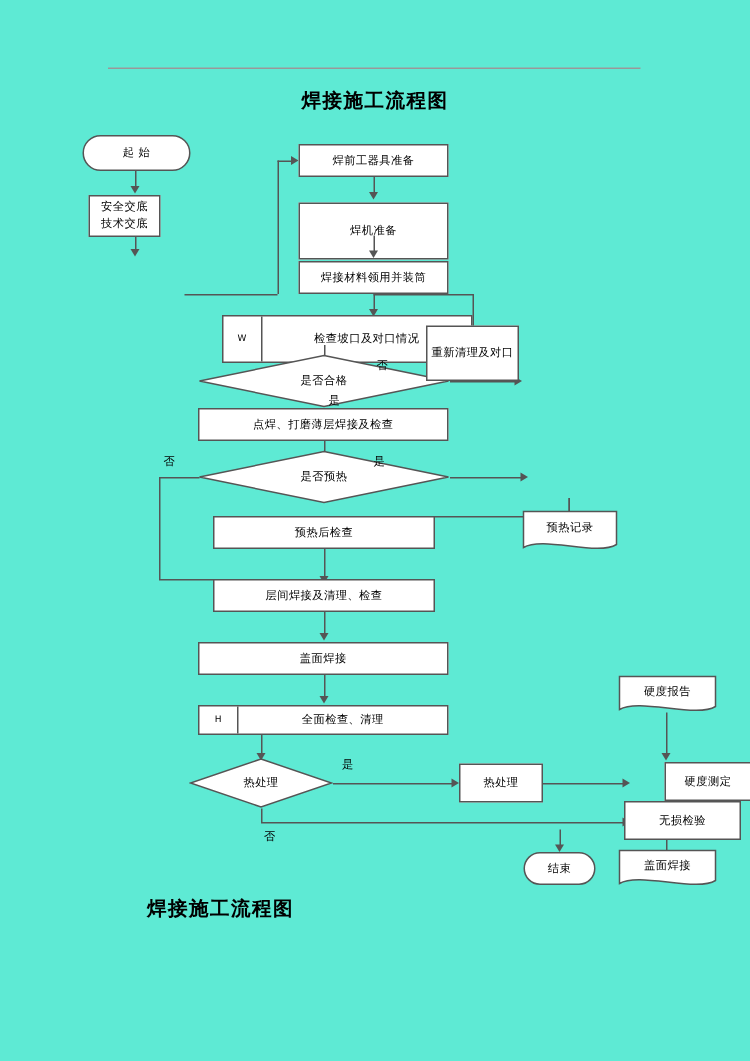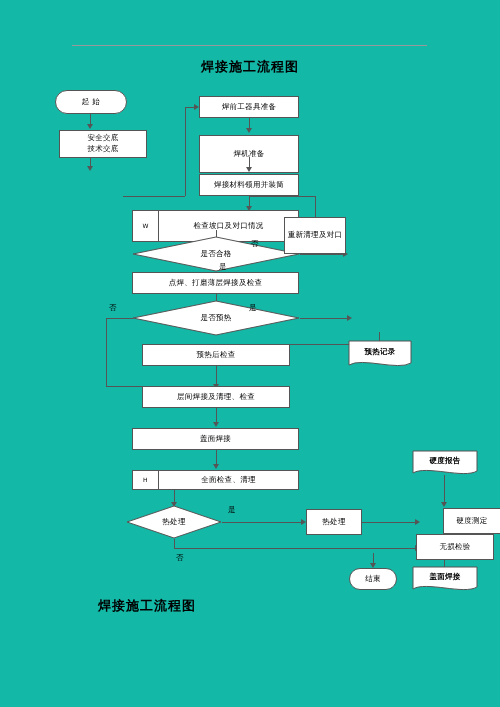--- a/index.html
+++ b/index.html
@@ -8,21 +8,21 @@
     padding: 0;
     background: #ffffff;
   }
   body {
     font-family: "DejaVu Sans", "Liberation Sans", sans-serif;
   }
   #page {
     position: relative;
     width: 500px;
     height: 707px;
-    background: #14b8a6;
+    background: #5eead4;
     overflow: hidden;
   }
   .hrule {
     position: absolute;
     left: 72px;
     top: 45px;
     width: 355px;
     height: 1px;
     background: #999999;
   }
@@ -104,21 +104,20 @@
     align-items: center;
     justify-content: center;
     font-size: 7.5px;
     color: #000000;
     letter-spacing: 0.3px;
   }
 
   
   .doc {
     position: absolute;
-    font-weight: bold;
   }
   .doc svg { position: absolute; left:0; top:0; }
   .doc .dtext {
     position: absolute;
     left: 0; top: 0;
     width: 100%; height: 100%;
     display: flex;
     align-items: center;
     justify-content: center;
     padding-bottom: 7px;
@@ -162,21 +161,21 @@
 
   <div class="hrule"></div>
 
   <div class="title-top">焊接施工流程图</div>
 
   <div class="node terminal" style="left:55px; top:90px; width:72px; height:24px;text-align:right;">起 始</div>
 
   <div class="ln lnv" style="left:90px; top:114px; height:11px;"></div>
   <div class="arrow down" style="left:87px; top:124px;"></div>
 
-  <div class="node" style="left:59px; top:130px; width:88px; height:28px; white-space:pre-line;">安全交底
+  <div class="node" style="left:59px; top:130px; width:48px; height:28px; white-space:pre-line;">安全交底
 技术交底</div>
 
   <div class="ln lnv" style="left:90px; top:158px; height:9px;"></div>
   <div class="arrow down" style="left:87px; top:166px;"></div>
 
 
   <div class="ln lnh" style="left:123px; top:196px; width:62px;"></div>
   <div class="ln lnv" style="left:185px; top:107px; height:89px;"></div>
   <div class="ln lnh" style="left:185px; top:107px; width:10px;"></div>
   <div class="arrow right" style="left:194px; top:103.5px;"></div>
@@ -189,21 +188,21 @@
   <div class="node" style="left:199px; top:135px; width:100px; height:38px;">焊机准备</div>
 
   <div class="ln lnv" style="left:249px; top:157px; height:11px;"></div>
   <div class="arrow down" style="left:246px; top:167px;"></div>
 
   <div class="node" style="left:199px; top:174px; width:100px; height:22px;">焊接材料领用并装筒</div>
 
   <div class="ln lnv" style="left:249px; top:196px; height:11px;"></div>
   <div class="arrow down" style="left:246px; top:206px;"></div>
 
-  <div class="node split" style="left:132px; top:210px; width:167px; height:32px;">
+  <div class="node split" style="left:148px; top:210px; width:167px; height:32px;">
     <div class="cellA">W</div>
     <div class="cellB">检查坡口及对口情况</div>
   </div>
 
   <div class="ln lnv" style="left:216px; top:230px; height:10px;"></div>
   <div class="arrow down" style="left:213px; top:239px;"></div>
 
   <div class="decision" style="left:132px; top:236px; width:168px; height:36px;text-decoration:underline;">
     <svg class="dshape" viewBox="0 0 168 36" width="168" height="36" preserveAspectRatio="none">
       <polygon points="84,1 167,18 84,35 1,18" fill="#ffffff" stroke="#555555" stroke-width="1"></polygon>

